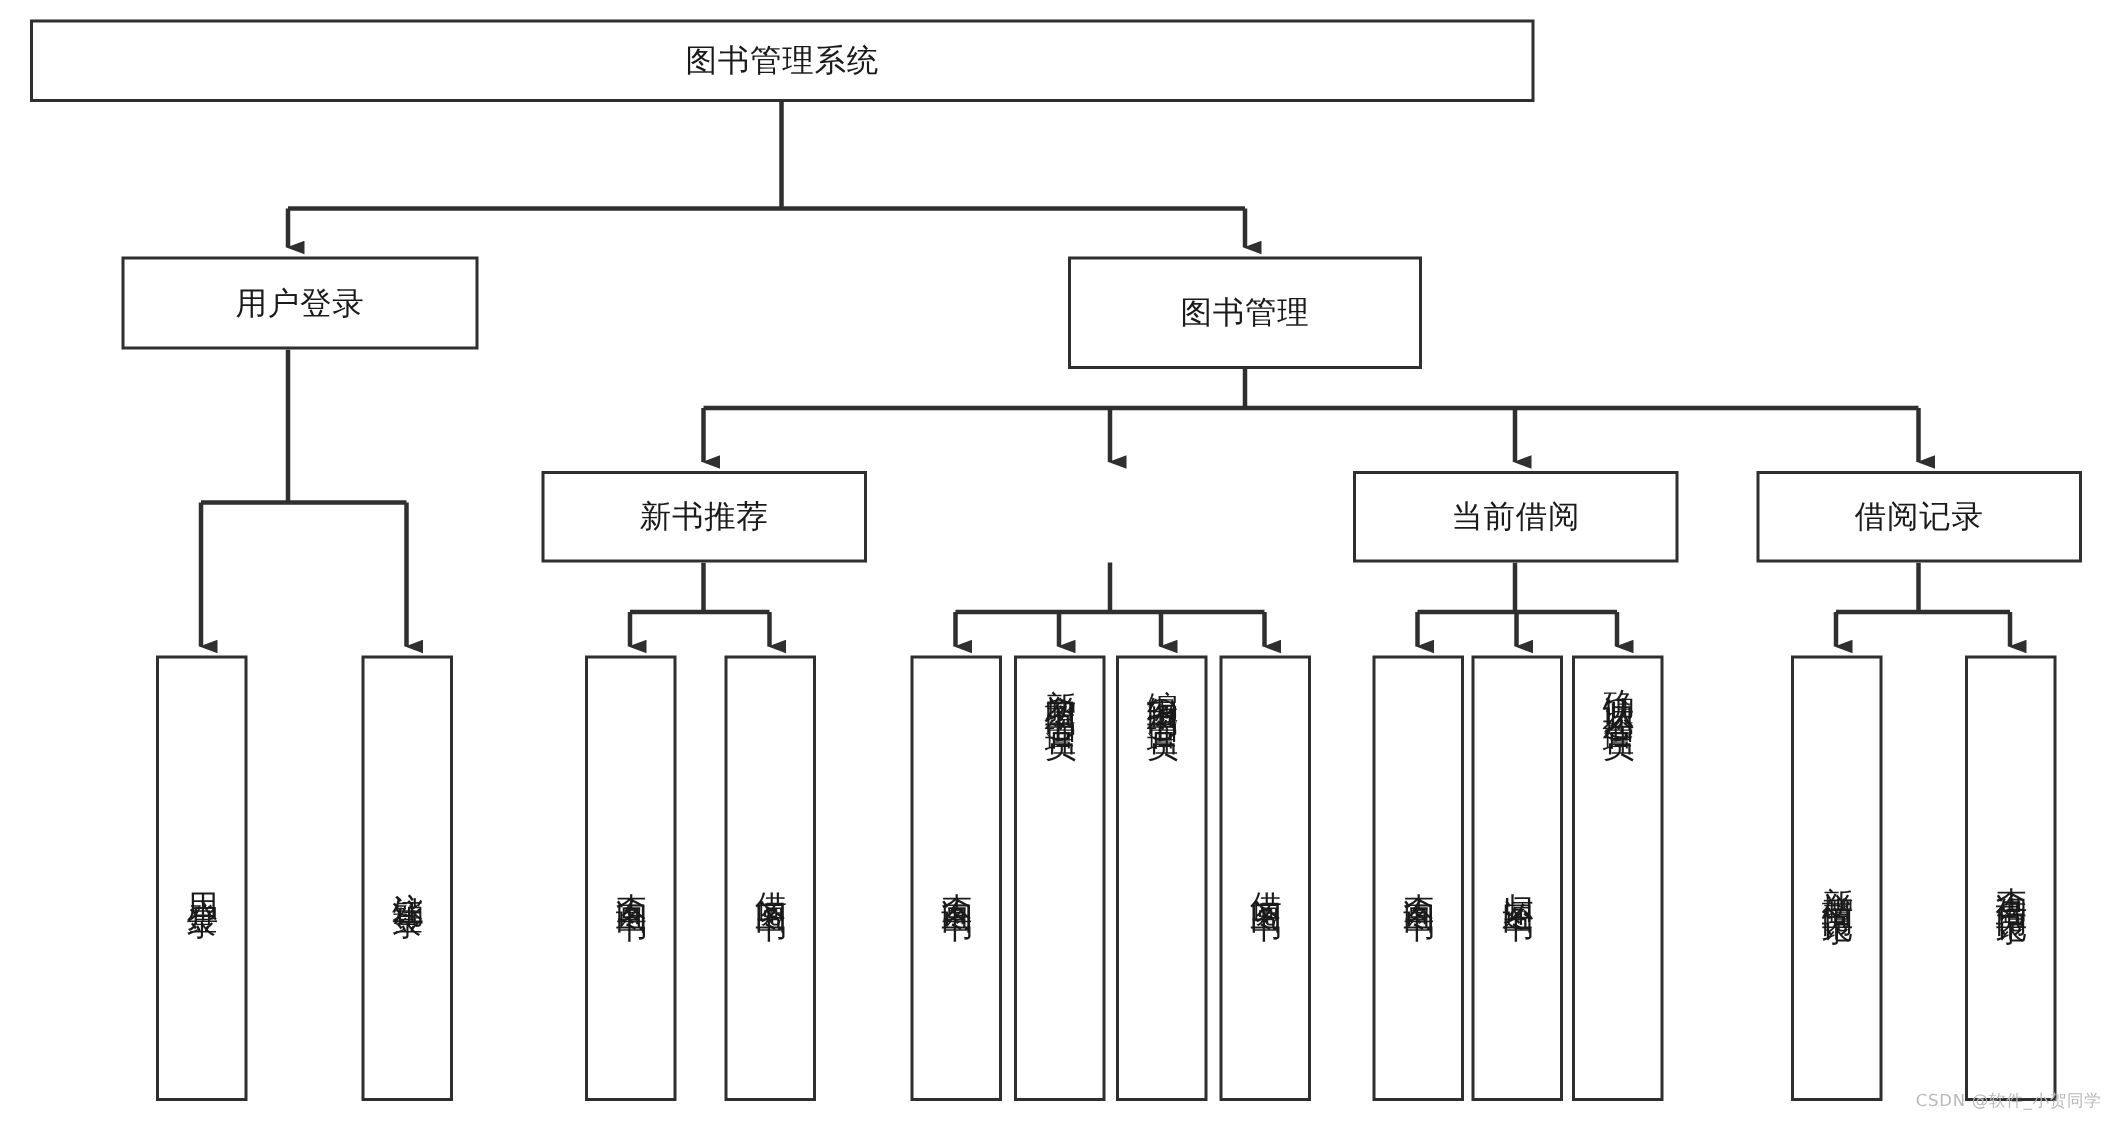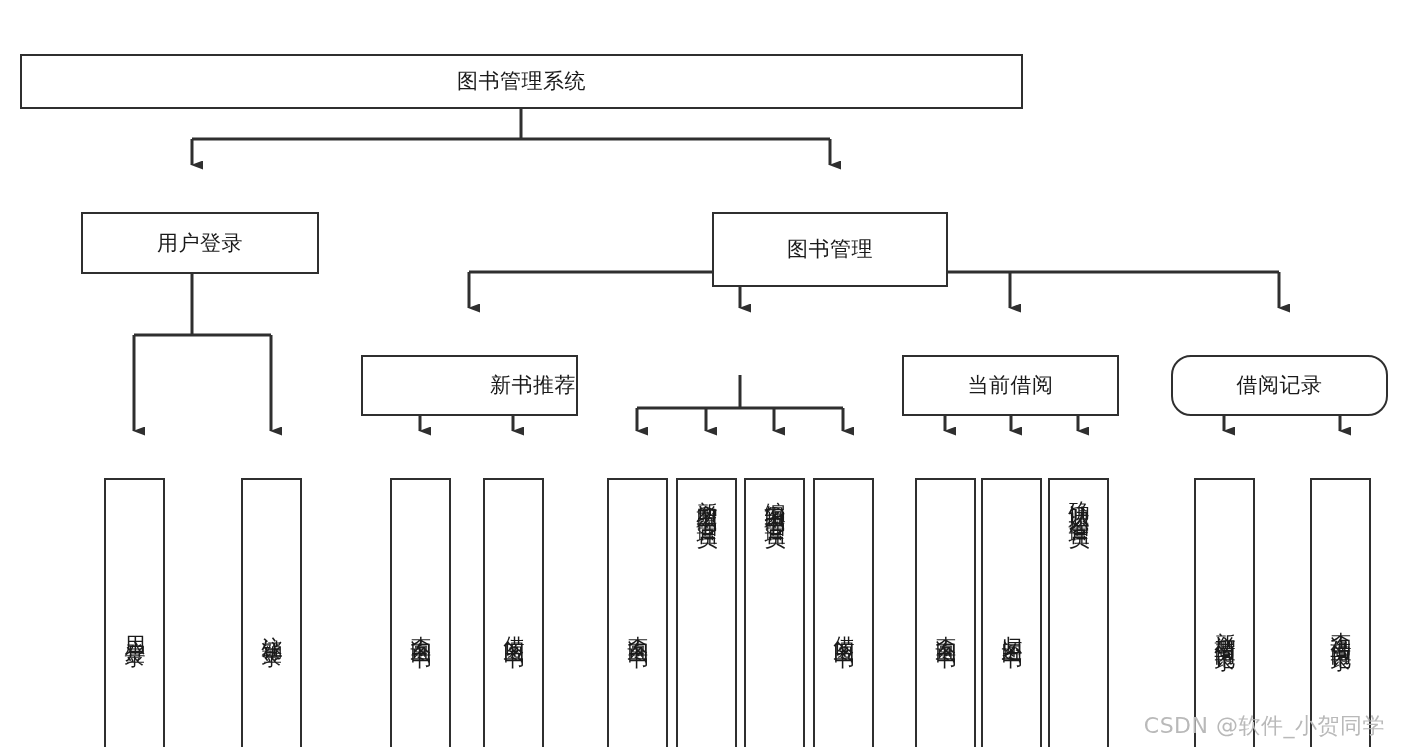--- a/index.html
+++ b/index.html
@@ -27,21 +27,20 @@
     height: 747px;
   }
   .node-box {
     position: absolute;
     box-sizing: border-box;
     background: #ffffff;
     border: 2px solid #2f2f2f;
     display: flex;
     align-items: center;
     justify-content: center;
-    margin-top: 41px;
   }
   .node-box.horiz {
     
   }
   .node-label-h {
     font-size: 21px;
     color: #1a1a1a;
     line-height: 1;
     letter-spacing: 0.5px;
     white-space: nowrap;
@@ -72,23 +71,23 @@
     display: flex;
     align-items: flex-start;
     justify-content: center;
     height: 100%;
     width: 100%;
     padding-top: 4px;
     box-sizing: border-box;
   }
   #watermark {
     position: absolute;
-    right: 20px;
+    right: 4px;
     bottom: 6px;
-    font-size: 22px;
+    font-size: 11px;
     color: #b9b9b9;
     white-space: nowrap;
     letter-spacing: 0.5px;
   }
 </style>
 </head>
 <body>
 
 <div id="diagram-root">
 
@@ -147,27 +146,27 @@
     <span class="node-label-h">图书管理系统</span>
   </div>
 
   <div class="node-box horiz" style="left:81px;top:171px;width:238px;height:62px;">
     <span class="node-label-h">用户登录</span>
   </div>
   <div class="node-box horiz" style="left:712px;top:171px;width:236px;height:75px;">
     <span class="node-label-h">图书管理</span>
   </div>
 
-  <div class="node-box horiz" style="left:361px;top:314px;width:217px;height:61px;justify-content:flex-end;">
+  <div class="node-box horiz" style="left:361px;top:314px;width:217px;height:61px;">
     <span class="node-label-h">新书推荐</span>
   </div>
   <div class="node-box horiz" style="left:902px;top:314px;width:217px;height:61px;">
     <span class="node-label-h">当前借阅</span>
   </div>
-  <div class="node-box horiz" style="left:1171px;top:314px;width:217px;height:61px;border-radius:20px;">
+  <div class="node-box horiz" style="left:1171px;top:314px;width:217px;height:61px;">
     <span class="node-label-h">借阅记录</span>
   </div>
 
   <div class="node-box vert" style="left:104px;top:437px;width:61px;height:297px;">
     <span class="vcenter">
       <span class="node-label-v">用户登录</span>
     </span>
   </div>
   <div class="node-box vert" style="left:241px;top:437px;width:61px;height:297px;">
     <span class="vcenter">

